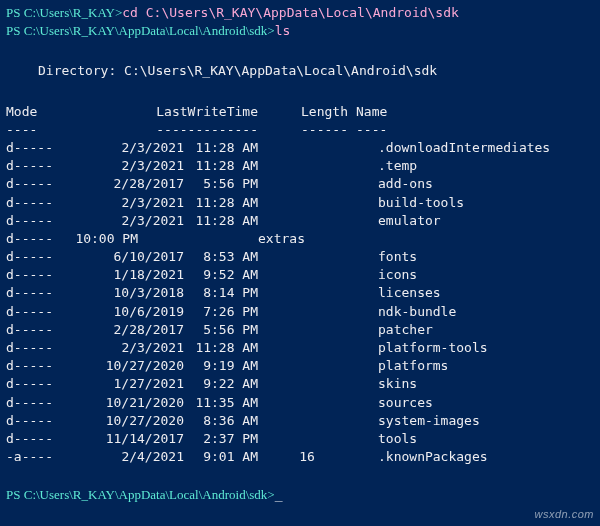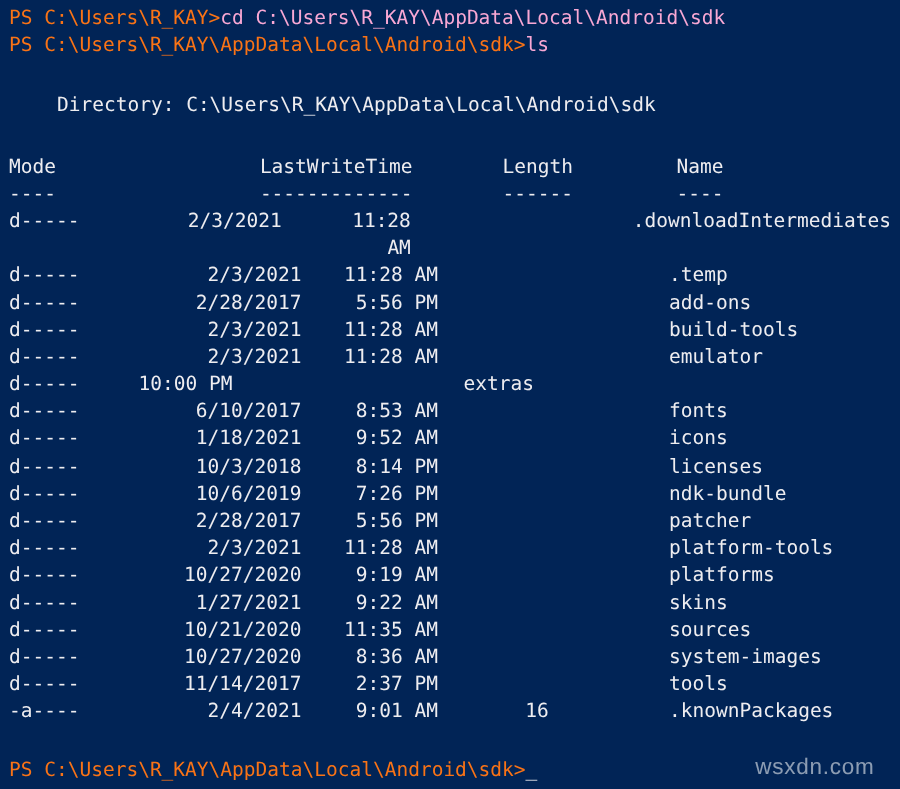--- a/index.html
+++ b/index.html
@@ -10,49 +10,50 @@
       font-size: 13px;
       line-height: 1.4;
       width: 600px;
       height: 526px;
       overflow: hidden;
       padding: 4px 6px;
       position: relative;
     }
     .line { white-space: pre; }
     .prompt-line { display: flex; }
-    .prompt { color: #f97316; }
+    .prompt { color: #5eead4; font-family: Liberation Serif, serif; }
     .cmd-yellow { color: #f9a8d4; }
     .dir-header { margin-top: 22px; margin-bottom: 22px; padding-left: 32px; }
-    .row { display: flex; gap: 17px; }
+    .row { display: flex; }
     .c-mode { width: 66px; }
     .c-date { width: 120px; text-align: right; padding-right: 8px; }
     .c-time { width: 74px; text-align: right; padding-right: 8px; }
     .c-length { width: 90px; text-align: center; padding-right: 8px; }
     .c-name { flex: 1; margin-left: 22px; }
     .hdr-mode { width: 66px; }
     .hdr-lwt { width: 194px; text-align: right; padding-right: 8px; }
     .hdr-length { width: 90px; text-align: right; padding-right: 8px; }
-    .hdr-name { flex: 1; margin-left: 44px; }
+    .hdr-name { flex: 1; }
     .listing { margin-bottom: 20px; }
     .caret {
       display: inline-block;
       width: 8px;
       height: 15px;
       color: #eeedf0;
       vertical-align: text-bottom;
     }
     .watermark {
       position: absolute;
-      right: 17px;
+      right: 6px;
       bottom: 4px;
       color: rgba(255,255,255,0.55);
       font-family: Arial, sans-serif;
-      font-size: 15px;
+      font-size: 11px;
       letter-spacing: 0.5px;
+      font-style: italic;
     }
   </style>
 </head>
 <body>
 
 <div>
 
   <div class="prompt-line">
     <span class="prompt">PS C:\Users\R_KAY&gt; </span>
     <span class="cmd-yellow">cd C:\Users\R_KAY\AppData\Local\Android\sdk</span>

